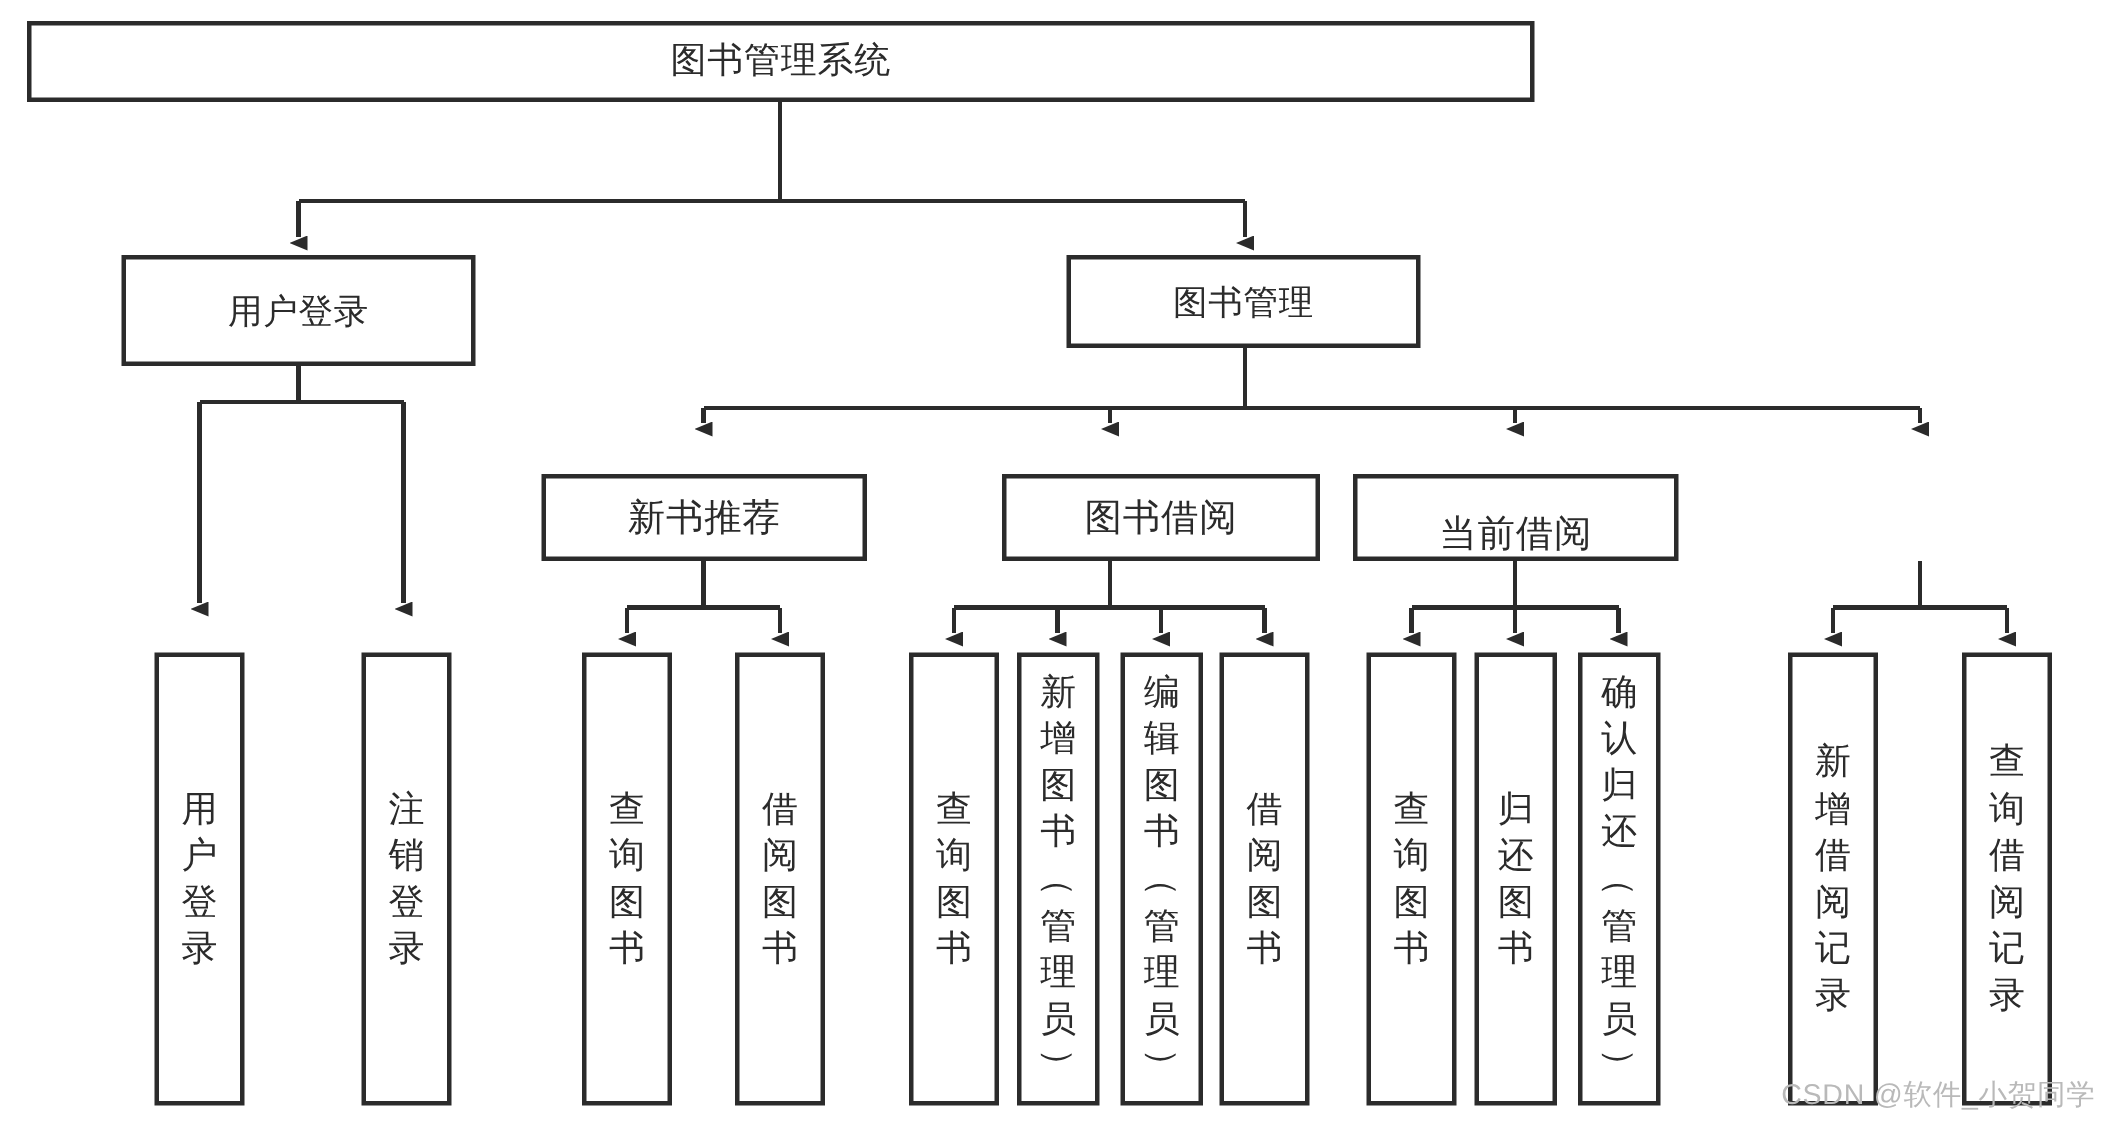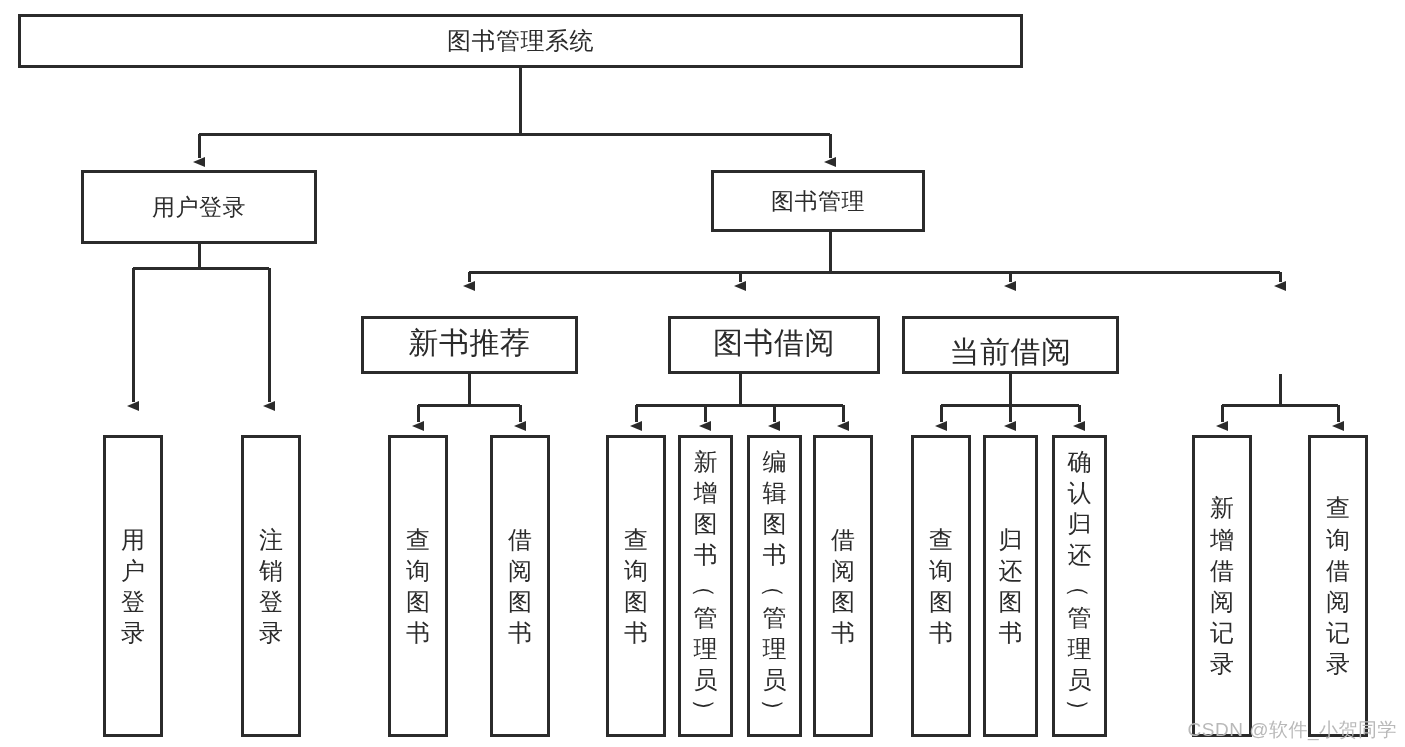--- a/index.html
+++ b/index.html
@@ -38,21 +38,21 @@
   }
   .node .label {
     font-size: 23px;
     line-height: 1.15;
     letter-spacing: 0.5px;
     white-space: nowrap;
     color: #2b2b2b;
   }
   .node.root .label { font-size: 24px; }
   .node.lvl2 .label { font-size: 23px; }
-  .node.lvl3 .label { font-size: 30px; font-family: Liberation Mono, monospace; }
+  .node.lvl3 .label { font-size: 25px; }
 
   .leaf {
     position: absolute;
     box-sizing: border-box;
     background: #ffffff;
     border: 3px solid #2b2b2b;
     display: flex;
     align-items: center;
     justify-content: center;
     z-index: 3;
@@ -145,21 +145,21 @@
   </svg>
 
   <div class="node root" style="left:18px; top:14px; width:1005px; height:54px;">
     <span class="label">图书管理系统</span>
   </div>
 
   <div class="node lvl2" style="left:81px; top:170px; width:236px; height:74px;">
     <span class="label">用户登录</span>
   </div>
 
-  <div class="node lvl2" style="left:711px; top:170px; width:214px; height:62px;">
+  <div class="node lvl2" style="left:711px; top:170px; width:236px; height:62px;">
     <span class="label">图书管理</span>
   </div>
 
   <div class="node lvl3" style="left:361px; top:316px; width:217px; height:58px;">
     <span class="label">新书推荐</span>
   </div>
 
   <div class="node lvl3" style="left:668px; top:316px; width:212px; height:58px;">
     <span class="label">图书借阅</span>
   </div>

